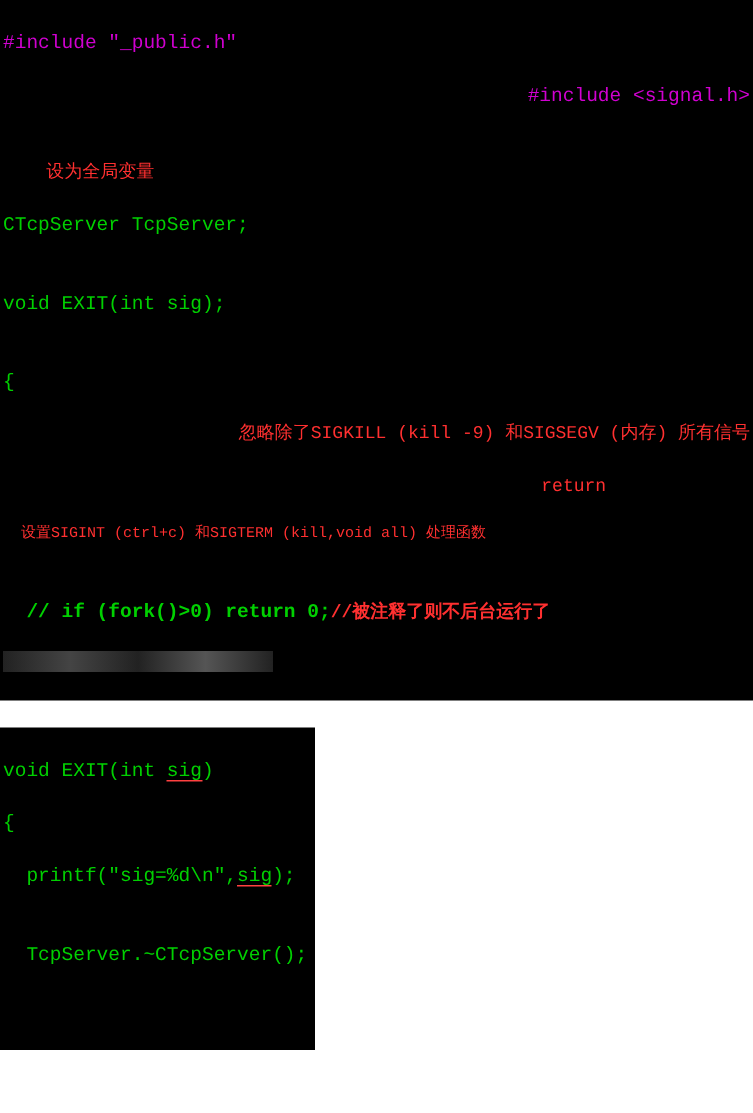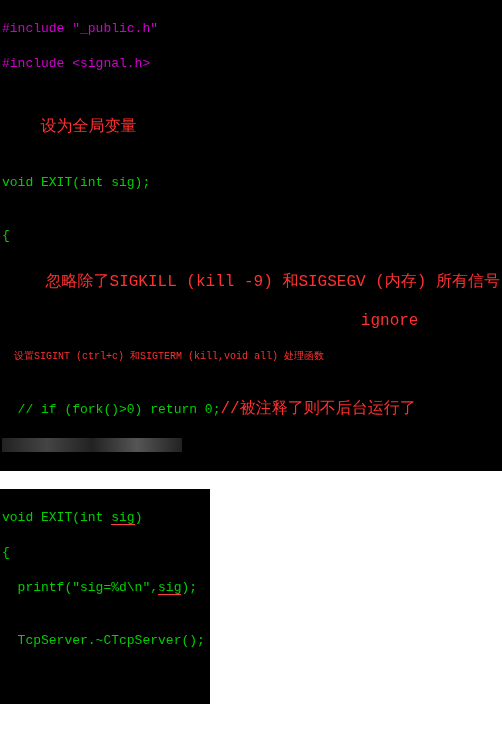--- a/index.html
+++ b/index.html
@@ -14,47 +14,48 @@
   }
   .term {
     background: #000;
     color: #00d000;
     padding: 2px 2px;
     white-space: pre;
     position: relative;
     overflow: hidden;
   }
   .preproc { color: #d000d0; }
-  .red { color: #ff3030; font-size: 16px; margin-top: 10px; }
+  .red { color: #ff3030; font-size: 12px; }
   .red-s { color: #ff3030; font-size: 10px; }
   .ul { border-bottom: 1.5px solid #ff4040; display:inline-block; line-height:1; }
   .gap { height: 18px; background:#fff; }
   .smudge {
     display:inline-block; width: 180px; height: 14px;
     background: linear-gradient(90deg,#222,#444,#222,#555,#222);
     vertical-align: middle;
   }
 </style>
 </head>
 <body>
 
 <div class="term">
 <span class="preproc" style="display: block;">#include "_public.h"</span>
-<span class="preproc" style="display: block;">#include &lt;signal.h&gt;</span>
+<span class="preproc" style="display: block; text-align: right;">#include &lt;signal.h&gt;</span>
 
 <span class="red" style="display: block;">    设为全局变量</span>
+<span style="display: block;">CTcpServer TcpServer;</span>
 
 <span style="display: block;">void EXIT(int sig);</span>
 
 <span style="display: block;">{</span>
 <span class="red" style="display: block; text-align: right;">  忽略除了SIGKILL (kill -9) 和SIGSEGV (内存) 所有信号</span>
-<span style="display: block;">                                              <span class="red">ignore</span></span>
+<span style="display: block;">                                              <span class="red">return</span></span>
 <span class="red-s" style="display: block;">  设置SIGINT (ctrl+c) 和SIGTERM (kill,void all) 处理函数</span>
 
-<span style="display: block;"><span>  // if (fork()&gt;0) return 0;</span><span class="red">//被注释了则不后台运行了</span></span>
+<span style="display: block; font-weight: bold;"><span>  // if (fork()&gt;0) return 0;</span><span class="red">//被注释了则不后台运行了</span></span>
 <span class="smudge" style="display: block;"></span>
 </div>
 
 <div class="gap"></div>
 
 <div class="term" style="width:210px">
 <span style="display: block;"><span>void EXIT(int </span><span class="ul">sig</span><span>)</span></span>
 <span style="display: block;">{</span>
 <span style="display: block;"><span>  printf("sig=%d\n",</span><span class="ul">sig</span><span>);</span></span>
 

